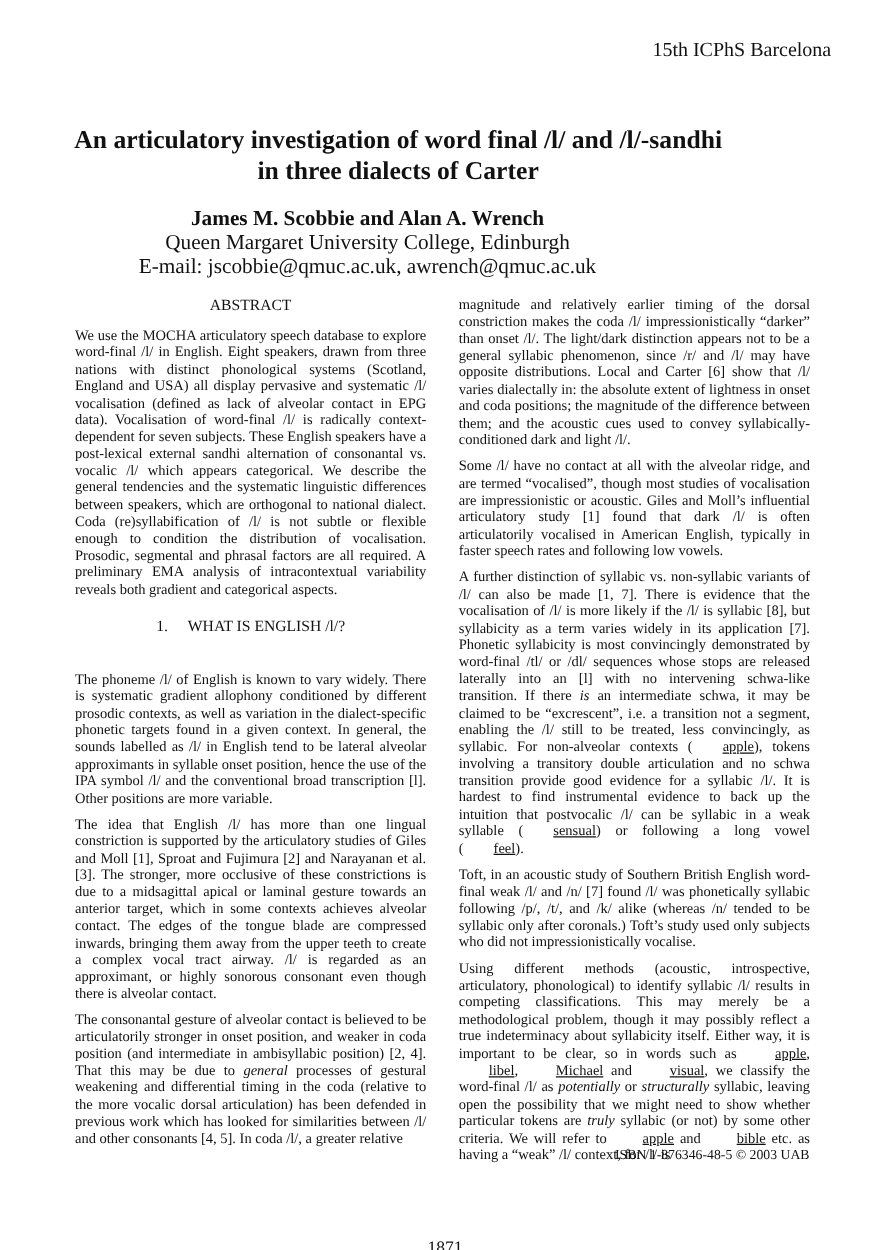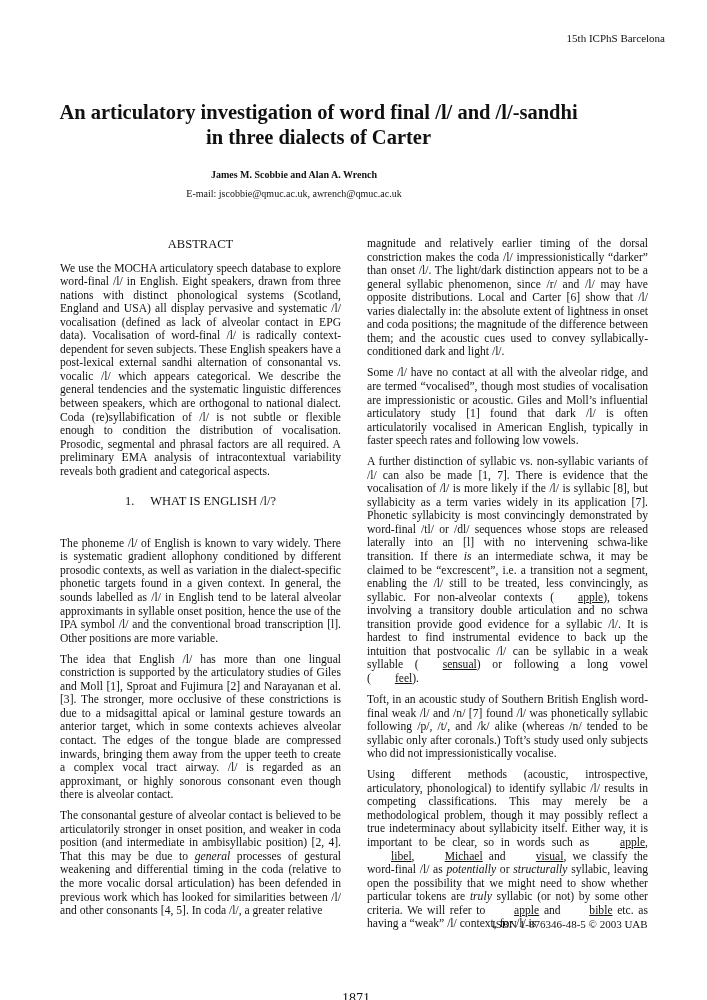--- a/index.html
+++ b/index.html
@@ -3,29 +3,29 @@
 <meta charset="utf-8">
 <style>
   html, body { margin: 0; padding: 0; background: #ffffff; }
   body {
     width: 707px; height: 1000px; position: relative; overflow: hidden;
     font-family: "Liberation Serif", "DejaVu Serif", serif;
     color: #111;
   }
   .running-head {
     position: absolute; top: 32px; right: 42px;
-    font-size: 11px;
+    font-size: 16px;
   }
   .title {
     position: absolute; top: 100px; left: 0; width: 637px;
     text-align: center; font-weight: bold; font-size: 20.5px; line-height: 25px;
   }
   .authors {
     position: absolute; top: 165px; left: 0; width: 588px;
-    text-align: center; font-size: 10px; line-height: 19px;
+    text-align: center; font-size: 17px; line-height: 19px;
   }
   .authors .names { font-weight: bold; }
   .col {
     position: absolute; top: 238px; width: 281px;
     font-size: 11.6px; line-height: 13.55px; text-align: justify;
   }
   .col-left { left: 60px; }
   .col-right { left: 367px; top: 237px; }
   .col p { margin: 0 0 7.5px 0; hyphens: manual; }
   .col h2 {
@@ -46,20 +46,21 @@
 
 <div class="running-head">15th ICPhS Barcelona</div>
 
 <div class="title">
   <div>An articulatory investigation of word final /l/ and /l/-sandhi</div>
   <div>in three dialects of Carter</div>
 </div>
 
 <div class="authors">
   <div class="names">James M. Scobbie and Alan A. Wrench</div>
+  <div>Queen Margaret University College, Edinburgh</div>
   <div>E-mail: jscobbie@qmuc.ac.uk, awrench@qmuc.ac.uk</div>
 </div>
 
 <div class="col col-left">
   <h2>ABSTRACT</h2>
   <p>We use the MOCHA articulatory speech database to explore word-final /l/ in English. Eight speakers, drawn from three nations with distinct phonological systems (Scotland, England and USA) all display pervasive and systematic /l/ vocalisation (defined as lack of alveolar contact in EPG data). Vocalisation of word-final /l/ is radically context-dependent for seven subjects. These English speakers have a post-lexical external sandhi alternation of consonantal vs. vocalic /l/ which appears categorical. We describe the general tendencies and the systematic linguistic differences between speakers, which are orthogonal to national dialect. Coda (re)syllabification of /l/ is not subtle or flexible enough to condition the distribution of vocalisation. Prosodic, segmental and phrasal factors are all required. A preliminary EMA analysis of intracontextual variability reveals both gradient and categorical aspects.</p>
 
   <h2 class="section">
     <span class="num">1.</span><span>WHAT IS ENGLISH /l/?</span>
   </h2>

